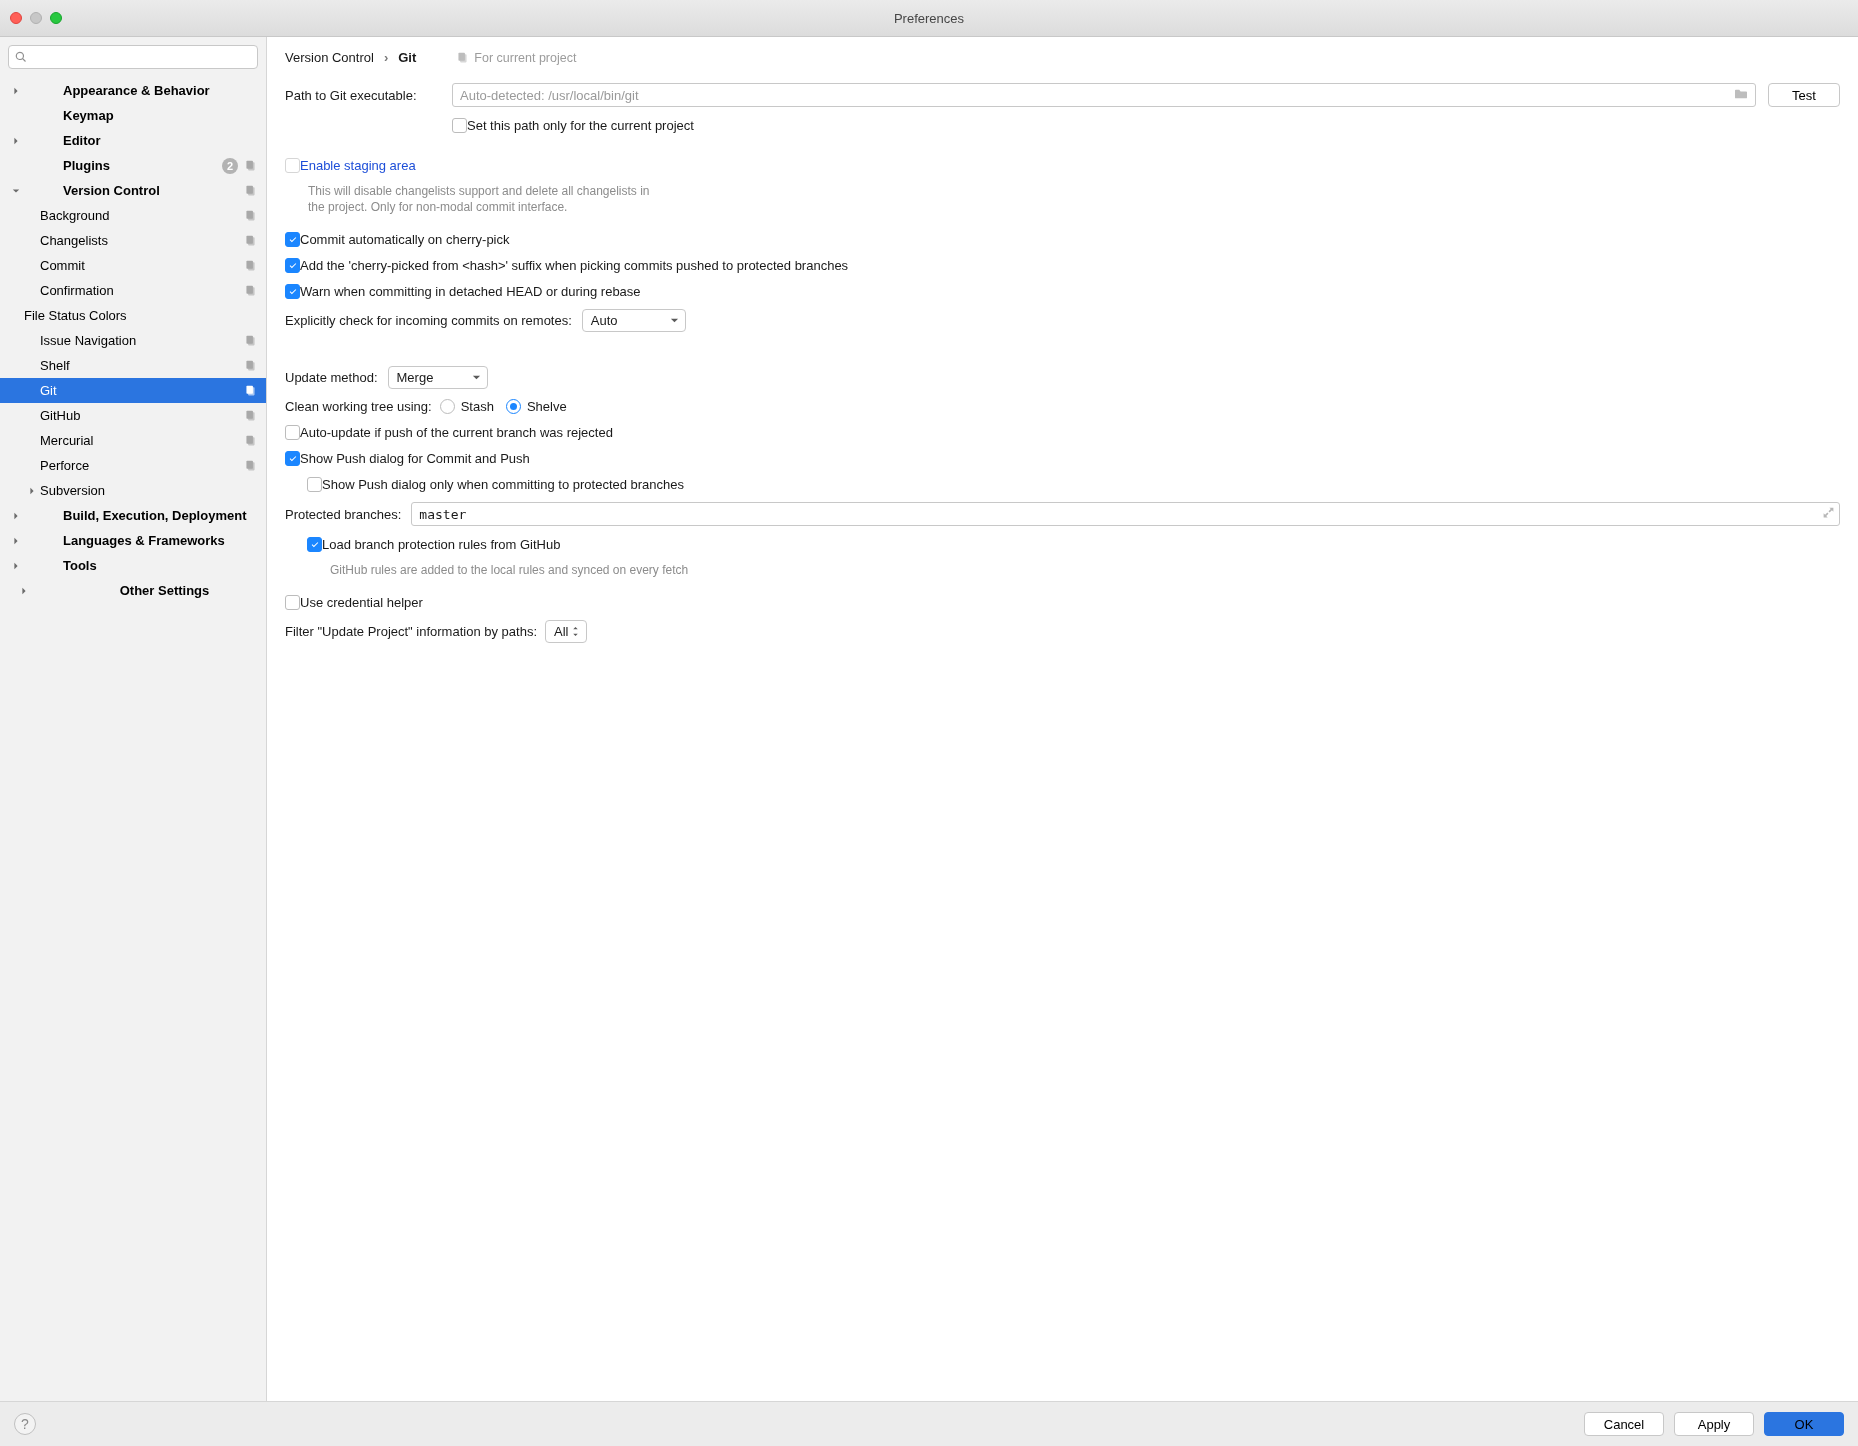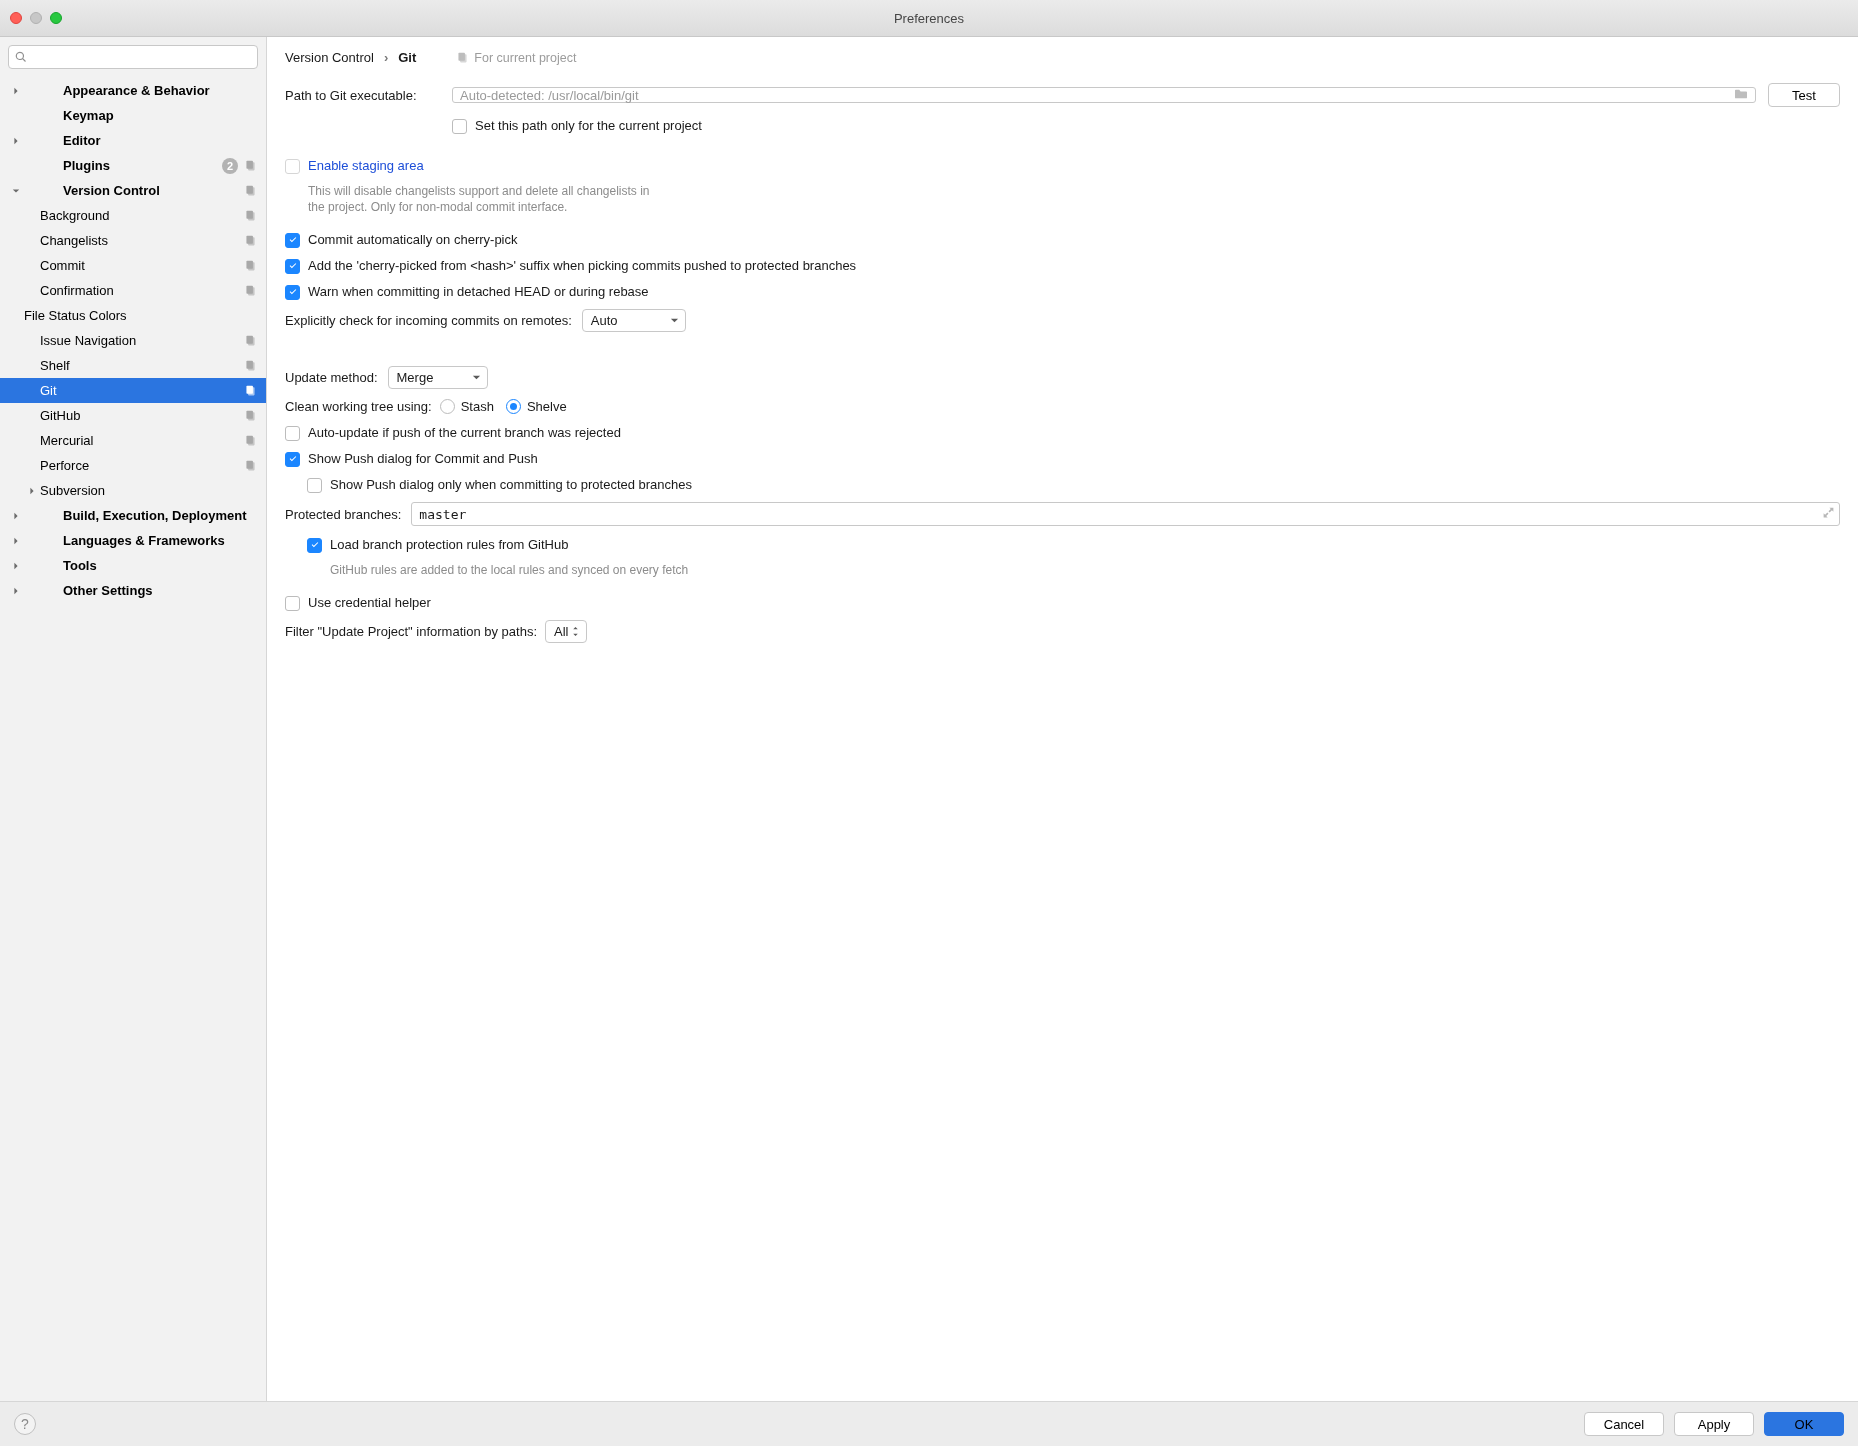--- a/index.html
+++ b/index.html
@@ -65,33 +65,33 @@
 .content { flex: 1; background: #fff; overflow-y: auto; padding: 13px 18px 18px 18px; color: #1a1a1a; font-size: 13px; }
 .breadcrumb { display: flex; align-items: center; gap: 10px; margin-bottom: 18px; }
 .crumb { font-weight: 600; }
 .crumb.dim { font-weight: 400; }
 .crumb-sep { color: #7a7a7a; font-weight: 600; }
 .scope-note { display: flex; align-items: center; gap: 5px; color: #9c9c9c; margin-left: 30px; font-size: 12.5px; }
 .scope-note svg { width: 13px; height: 13px; fill: #bdbdbd; }
 .row { display: flex; align-items: center; margin-bottom: 10px; }
 .row .lbl { width: 167px; }
 .textfield {
-  height: 16px; border: 1px solid #c8c8c8; border-radius: 3px;
+  height: 24px; border: 1px solid #c8c8c8; border-radius: 3px;
   background: #fff; padding: 0 7px; font-size: 13px; color: #000;
 }
 .textfield.placeholder { color: #9a9a9a; }
 .textfield.wide { flex: 1; display: flex; align-items: center; }
 .textfield .folder-icon { margin-left: auto; }
 .textfield .folder-icon svg { width: 14px; height: 12px; fill: #bdbdbd; }
 .btn {
   height: 24px; border: 1px solid #c8c8c8; border-radius: 4px; background: #fff;
   padding: 0 16px; font-size: 13px; cursor: default;
 }
 .btn.primary { background: #2b75e0; color: #000000; border-color: #2b75e0; }
-.chk { display: flex; align-items: center; gap: 8px; margin-bottom: 9px; line-height: 17px; }
+.chk { display: flex; align-items: flex-start; gap: 0; margin-bottom: 9px; line-height: 17px; }
 .chk .box {
   width: 15px; height: 15px; border: 1px solid #bcbcbc; border-radius: 3px;
   background: #fff; flex-shrink: 0; display: flex; align-items: center; justify-content: center; margin-top: 1px;
 }
 .chk.checked .box { background: #1b86ff; border-color: #1b86ff; }
 .chk.checked .box svg { width: 10px; height: 10px; fill: #fff; }
 .chk.disabled { color: #1d4ed8; }
 .chk.disabled .box { border-color: #d6d6d6; }
 .note { color: #8c8c8c; font-size: 12px; margin-left: 23px; margin-top: 2px; line-height: 16px; margin-bottom: 16px; }
 select, .select {
@@ -324,21 +324,21 @@
           <span class="tree-label bold">Languages &amp; Frameworks</span>
         </div>
         <div class="tree-item" style="padding-left: 8px;">
           <span class="arrow">
             <svg viewBox="0 0 10 10">
               <path d="M3 1l4 4-4 4z"></path>
             </svg>
           </span>
           <span class="tree-label bold">Tools</span>
         </div>
-        <div class="tree-item" style="padding-left: 8px;">
+        <div class="tree-item" style="padding-left: 16px; text-align: center;">
           <span class="arrow">
             <svg viewBox="0 0 10 10">
               <path d="M3 1l4 4-4 4z"></path>
             </svg>
           </span>
           <span class="tree-label bold">Other Settings</span>
         </div>
       </div>
   </div>
 

